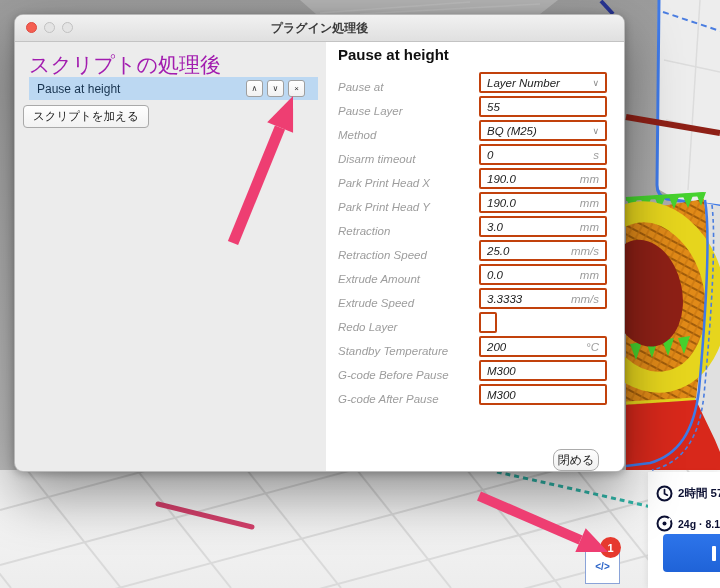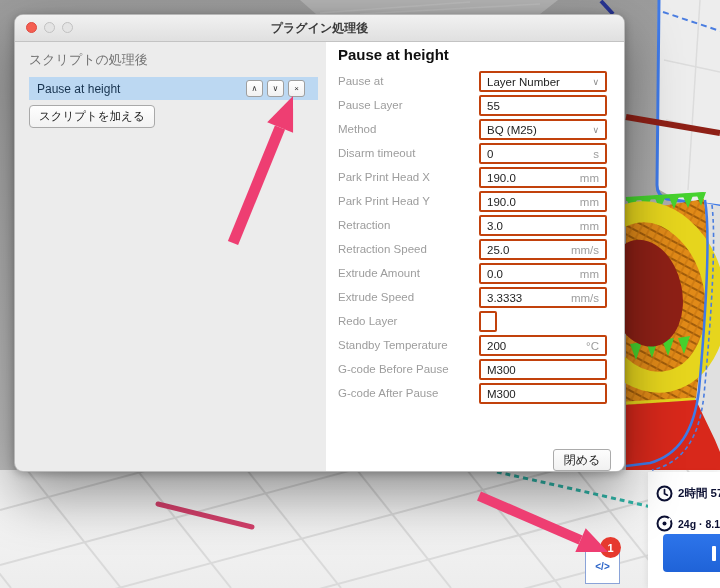--- a/index.html
+++ b/index.html
@@ -17,48 +17,48 @@
   .titlebar{position:absolute;left:0;top:0;right:0;height:26px;
             background:linear-gradient(#f1f1f1,#e0e0e0);
             border-bottom:1px solid #c3c3c3;}
   .title{position:absolute;left:0;right:0;top:0;height:26px;line-height:26px;
          text-align:center;font-size:12px;font-weight:700;color:#3a3a3a;}
   .tl{position:absolute;top:7px;width:11px;height:11px;border-radius:50%;box-sizing:border-box;}
   .tl.close{left:11px;background:#f55e51;border:1px solid #dd4a40;}
   .tl.min{left:29px;background:#e4e4e4;border:1px solid #c0c0c0;}
   .tl.max{left:47px;background:#e4e4e4;border:1px solid #c0c0c0;}
   
-  .lp-heading{position:absolute;left:14px;top:36px;font-size:13px;color:#737373;}
+  .lp-heading{position:absolute;left:14px;top:36px;font-size:21px;color:#a21caf;}
   .script-row{position:absolute;left:14px;top:62px;width:289px;height:23px;
               background:#bcd8f2;display:flex;align-items:center;}
   .script-row .name{flex:1;font-size:12px;color:#17334f;padding-left:8px;white-space:nowrap;}
   .mini-btn{width:17px;height:17px;margin-right:4px;background:linear-gradient(#ffffff,#f1f1f1);
             border:1px solid #9f9f9f;border-radius:3px;font-size:8px;color:#333;
             display:flex;align-items:center;justify-content:center;box-sizing:border-box;}
   .mini-btn:last-child{margin-right:13px;}
-  .add-btn{position:absolute;left:14px;top:90px;height:21px;padding:0 9px;
+  .add-btn{position:absolute;left:8px;top:90px;height:21px;padding:0 9px;
            background:linear-gradient(#fefefe,#f2f2f2);border:1px solid #a9a9a9;
            border-radius:4px;font-size:11.5px;color:#1d1d1d;display:flex;align-items:center;}
   
   .right-panel{position:absolute;left:311px;top:27px;right:0;bottom:0;background:#fff;}
   .rp-heading{position:absolute;left:12px;top:4px;font-size:15px;font-weight:700;color:#101010;}
   .rows{position:absolute;left:12px;top:27px;width:270px;}
-  .srow{height:24px;display:flex;align-items:center;}
+  .srow{height:24px;display:flex;align-items:flex-end;font-style:italic;}
   .srow .row-label{width:141px;font-size:11.5px;color:#9d9d9d;white-space:nowrap;}
   .field{position:relative;width:128px;height:21px;background:#fff;border:2px solid #c2410c;
          border-radius:2px;box-sizing:border-box;font-size:11.5px;color:#222;}
   .field .val{position:absolute;left:6px;top:0;line-height:19px;white-space:nowrap;}
   .field .unit{position:absolute;right:6px;top:0;line-height:19px;color:#9d9d9d;}
   .field .chev{position:absolute;right:6px;top:0;line-height:19px;color:#8a8a8a;
                font-size:9px;display:none;}
   .field.select .chev{display:block;}
   .field.cb{width:18px;}
-  .close-btn{position:absolute;left:538px;top:434px;width:58px;height:22px;
+  .close-btn{position:absolute;left:538px;top:434px;width:46px;height:22px;
              background:linear-gradient(#fdfdfd,#f1f1f1);border:1px solid #ababab;
-             border-radius:3px;font-size:12px;color:#1d1d1d;
+             border-radius:8px;font-size:12px;color:#1d1d1d;
              display:flex;align-items:center;justify-content:center;box-sizing:border-box;}
   
   .status-panel{position:absolute;left:648px;top:472px;width:72px;height:116px;
                 background:#fff;z-index:1;box-shadow:-2px 0 5px rgba(0,0,0,.06);}
   .stat-line{position:absolute;left:8px;display:flex;align-items:center;gap:5px;}
   .stat-line.time{top:13px;}
   .stat-line.mat{top:43px;}
   .stat-text{font-size:11.5px;font-weight:700;color:#0c1033;white-space:nowrap;}
   .stat-text.small{font-size:10.5px;font-weight:700;}
   .action-btn{position:absolute;left:15px;top:62px;width:57px;height:38px;

